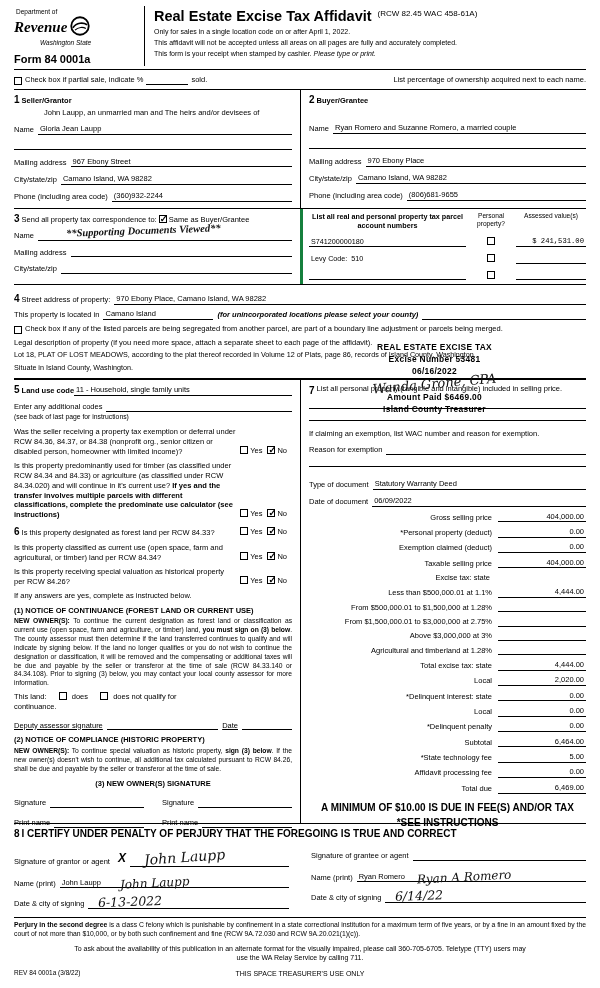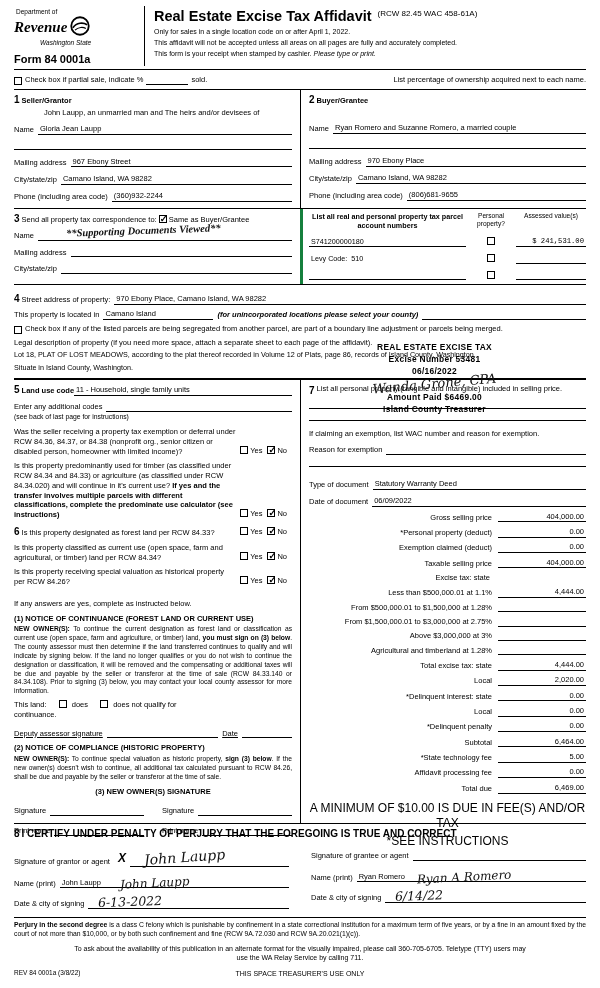--- a/index.html
+++ b/index.html
@@ -98,21 +98,21 @@
   .sigcell { flex:1; display:flex; align-items:flex-end; }
   .sigcell .lbl { white-space:nowrap; padding-right:4px; }
 
   
   .q7 { display:flex; margin-top:1px; }
   .exnote { margin-top:8px; }
   .fin-row { display:flex; justify-content:flex-end; align-items:flex-end; margin-top:4.6px; }
   .fin-lbl { padding-right:6px; white-space:nowrap; }
   .fin-val { width:88px; border-bottom:1px solid #000; text-align:right; min-height:9px; padding-right:2px; }
   .fin-h { text-align:right; padding-right:96px; margin-top:4.6px; }
-  .min-note { font-weight:normal; text-align:center; font-size:12px; margin-top:7px; }
+  .min-note { font-weight:bold; text-align:center; font-size:10px; margin-top:7px; }
 
   
   .s8 { border-top:1px solid #000; padding:3px 0 8px 0; }
   .s8title { display:flex; align-items:center; }
   .s8title .b { font-size:10px; }
   .s8grid { display:flex; gap:22px; }
   .s8c { flex:1; }
   .s8 .frow { margin-top:11px; }
   .xmark { font-weight:bold; font-style:italic; font-size:12px; padding:0 4px; }
   .hw { font-family:"DejaVu Serif", serif; font-style:italic; color:#111; white-space:nowrap; }
@@ -338,21 +338,21 @@
         </div>
       </div>
 
       <div class="q">
         <div class="qt">Is this property receiving special valuation as historical property per RCW 84.26?</div>
         <div class="yn">
           <span class="cb"></span><span class="ynl">Yes</span><span class="cb checked"></span><span class="ynl">No</span>
         </div>
       </div>
 
-      <div style="margin-top:12px;">If any answers are yes, complete as instructed below.</div>
+      <div style="margin-top:4px;">If any answers are yes, complete as instructed below.</div>
 
       <div class="nt">(1) NOTICE OF CONTINUANCE (FOREST LAND OR CURRENT USE)</div>
       <p class="np"><span class="b">NEW OWNER(S):</span><span> To continue the current designation as forest land or classification as current use (open space, farm and agriculture, or timber) land, </span><span class="b">you must sign on (3) below</span><span>. The county assessor must then determine if the land transferred continues to qualify and will indicate by signing below. If the land no longer qualifies or you do not wish to continue the designation or classification, it will be removed and the compensating or additional taxes will be due and payable by the seller or transferor at the time of sale (RCW 84.33.140 or 84.34.108). Prior to signing (3) below, you may contact your local county assessor for more information.</span></p>
 
       <div class="landq">
         <span>This land:</span>
         <span class="cb"></span>
         <span>does</span>
         <span class="cb"></span>
         <span>does not qualify for</span>

